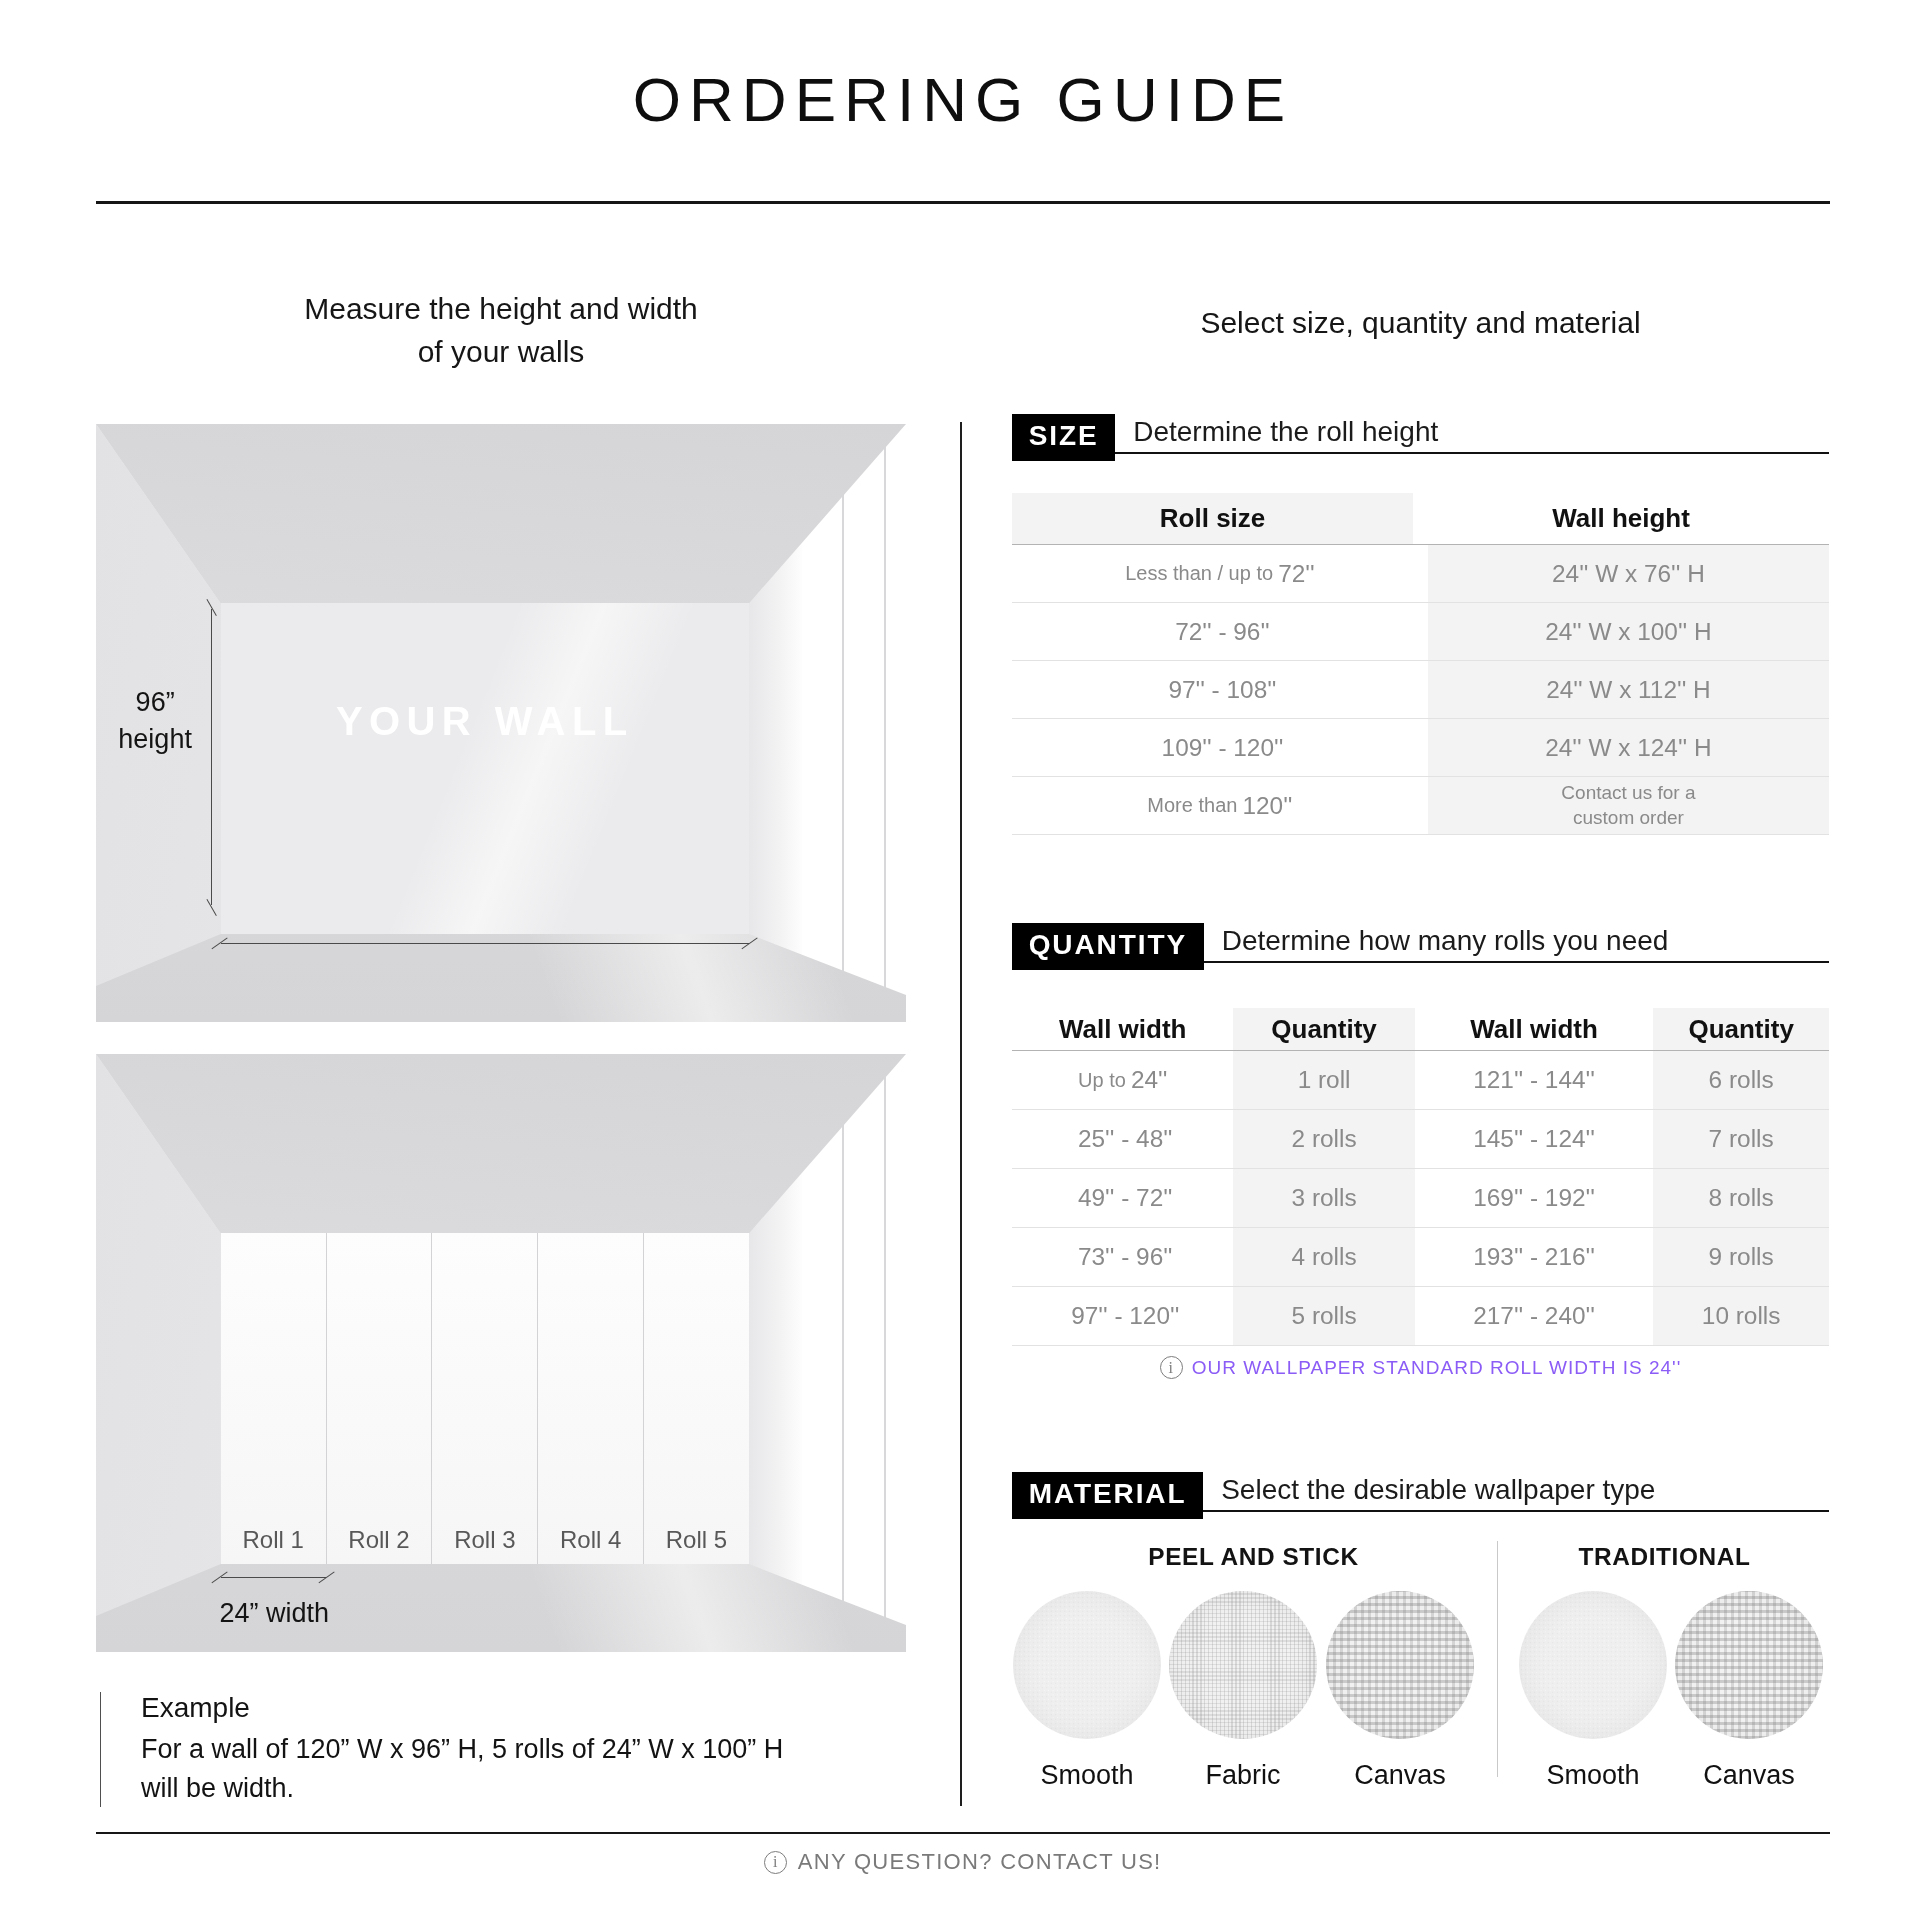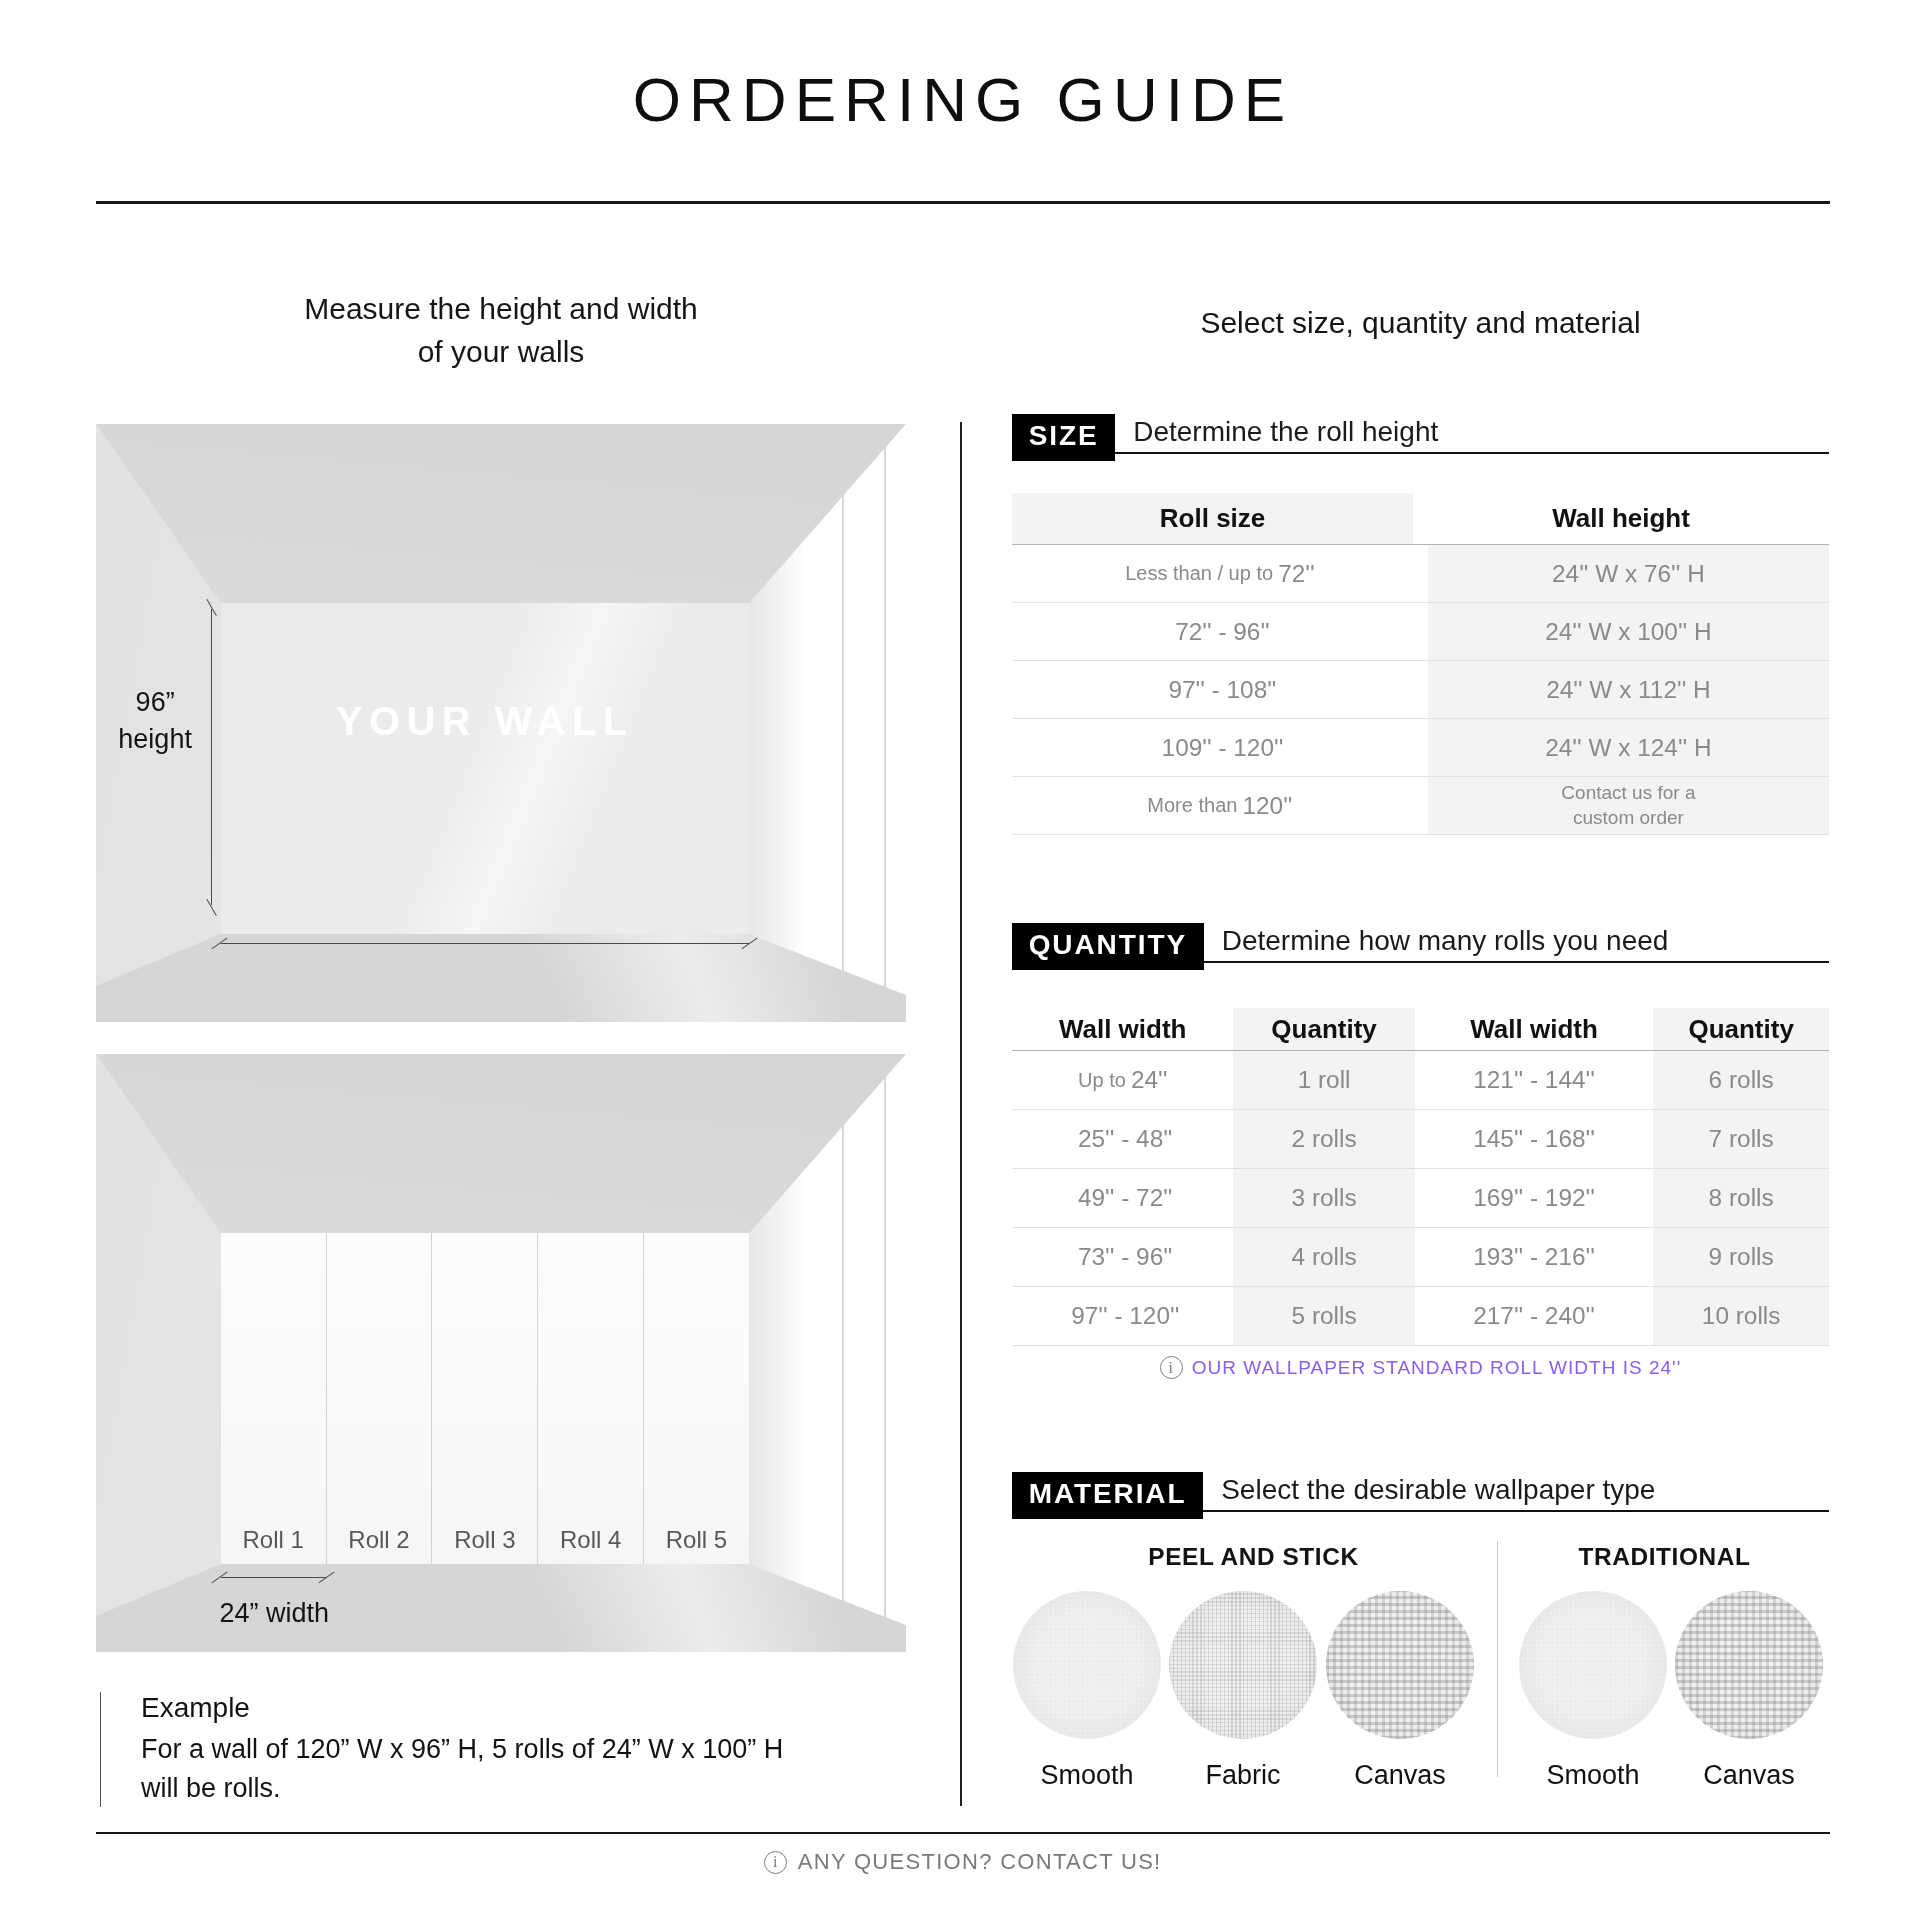--- a/index.html
+++ b/index.html
@@ -159,21 +159,21 @@
   <div class="floor">
       <div class="light"></div>
     </div>
   <div class="dim dim-h w24"></div>
   <div class="dim-label label-w24">24” width</div>
 </div>
 
 <div class="abs example">
   <div class="ex-title">Example</div>
   <div class="ex-line">For a wall of 120” W x 96” H, 5 rolls of 24” W x 100” H</div>
-  <div class="ex-line">will be rolls.</div>
+  <div class="ex-line">will be width.</div>
 </div>
 
 <div class="abs col-heading right-heading">Select size, quantity and material</div>
 
 <div class="abs sec sec-size">
   <span class="tag">SIZE</span>
   <span class="sub">Determine the roll height</span>
 </div>
 <div class="abs table size-table">
   <div class="tr head">
@@ -238,21 +238,21 @@
     <div class="td c2 cell shade">1 roll</div>
     <div class="td c3 cell">121'' - 144''</div>
     <div class="td c4 cell shade">6 rolls</div>
   </div>
   <div class="tr">
     <div class="td c1 cell">
         <span class="pre"></span>
         <span>25'' - 48''</span>
       </div>
     <div class="td c2 cell shade">2 rolls</div>
-    <div class="td c3 cell">145'' - 168''</div>
+    <div class="td c3 cell">145'' - 124''</div>
     <div class="td c4 cell shade">7 rolls</div>
   </div>
   <div class="tr">
     <div class="td c1 cell">
         <span class="pre"></span>
         <span>49'' - 72''</span>
       </div>
     <div class="td c2 cell shade">3 rolls</div>
     <div class="td c3 cell">169'' - 192''</div>
     <div class="td c4 cell shade">8 rolls</div>

